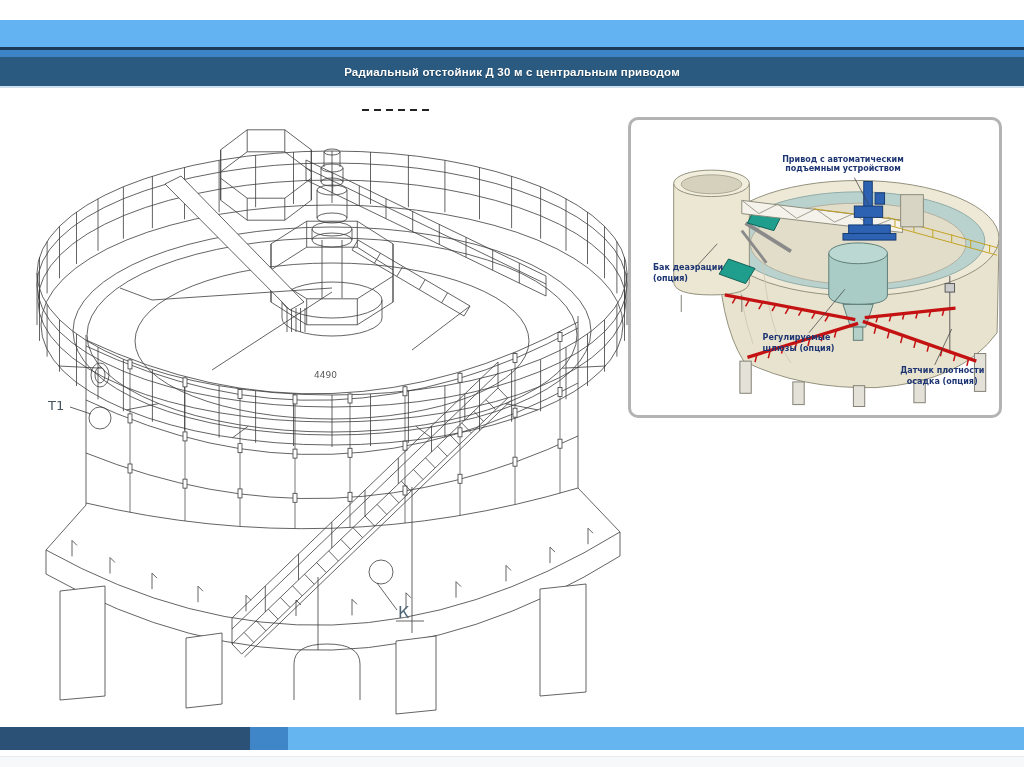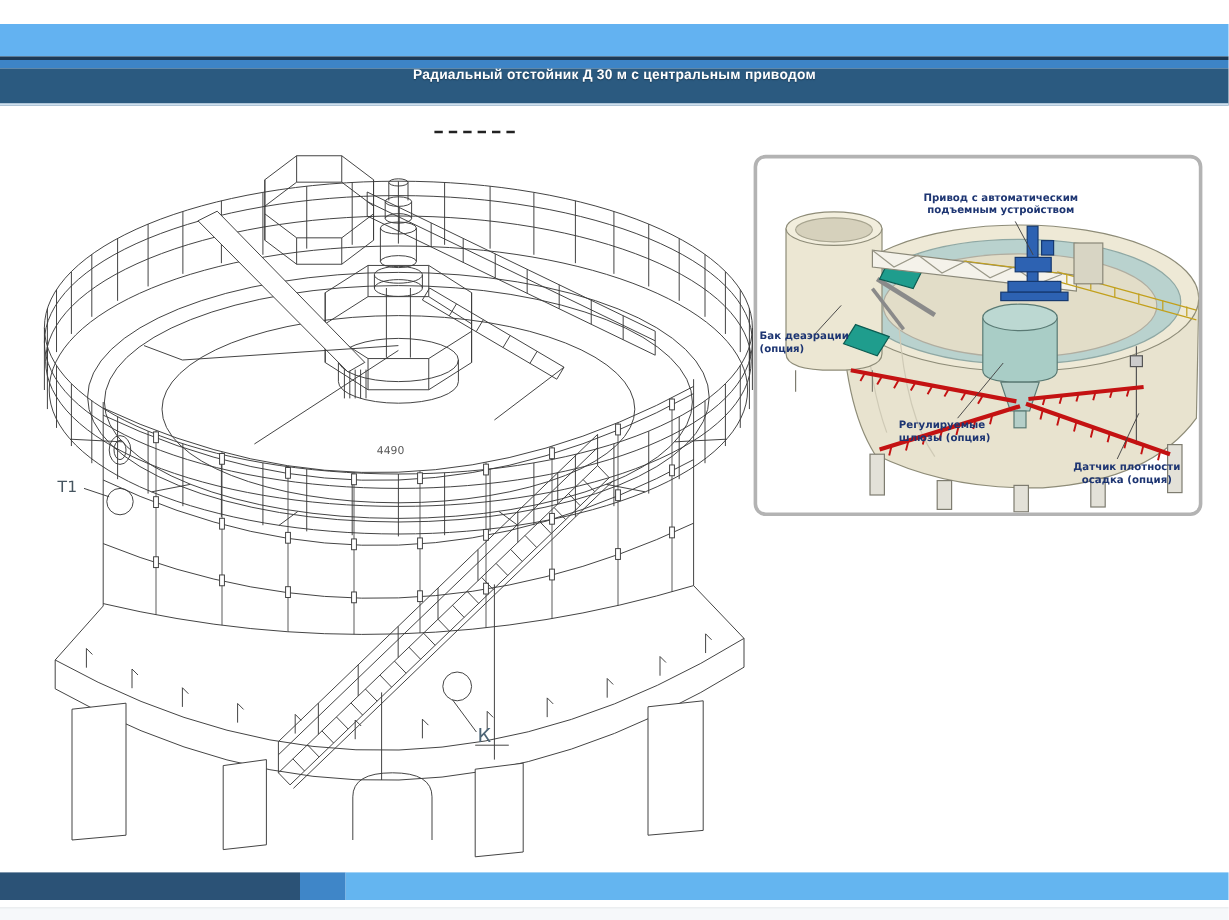--- a/index.html
+++ b/index.html
@@ -3,31 +3,31 @@
 <meta charset="utf-8">
 <style>
   html,body{margin:0;padding:0;background:#fff;}
   .slide{position:relative;width:1024px;height:767px;background:#fff;overflow:hidden;
          font-family:"Liberation Sans",sans-serif;}
   .abs{position:absolute;left:0;right:0;}
   .bar-light{top:20px;height:27px;background:var(--light-blue,#63b2f1);}
   .bar-navyline{top:47px;height:3px;background:var(--navy-line,#1c3a57);}
   .bar-mid{top:50px;height:7px;background:var(--medium-blue,#3d84c6);}
   .title-bar{top:57px;height:29px;background:var(--dark-blue,#2b5a80);
-             display:flex;align-items:flex-start;justify-content:center;
+             display:flex;align-items:center;justify-content:center;
              border-bottom:2px solid #cfe0ee;}
   .title-bar span{color:#fff;font-weight:bold;font-size:11.5px;letter-spacing:.2px;
                   text-shadow:0 1px 1px rgba(0,0,0,.35);}
   #main-drawing{position:absolute;left:0;top:88px;width:1024px;height:640px;}
   #main-drawing text{font-family:"DejaVu Sans",sans-serif;}
   #main-drawing .callout{font-size:13px;fill:#45545f;}
   #main-drawing .k{font-size:16px;fill:#4d6577;}
   #main-drawing .dim{font-size:9px;fill:#5a5a5a;}
-  .inset{position:absolute;left:628px;top:129px;width:374px;height:301px;
-         background:#fff;border:3px solid #b3b3b3;border-radius:10px;box-sizing:border-box;}
+  .inset{position:absolute;left:628px;top:117px;width:374px;height:301px;
+         background:#fff;border:3px solid #b3b3b3;border-radius:10px;box-sizing:border-box;padding-left:20px;}
   .inset svg{width:100%;height:100%;display:block;}
   .inset-label text{font-family:"DejaVu Sans",sans-serif;font-weight:bold;font-size:8.5px;fill:#1d3572;}
   .footer{top:727px;height:23px;display:flex;}
   .f-dark{width:250px;background:var(--footer-dark,#2b5276);}
   .f-mid{width:38px;background:var(--footer-mid,#3f86c8);}
   .f-light{flex:1;background:var(--footer-light,#64b5f0);}
   .bottom-strip{top:756px;height:11px;background:#f6f8fa;border-top:1px solid #e9ebed;}
 </style>
 </head>
 <body>

